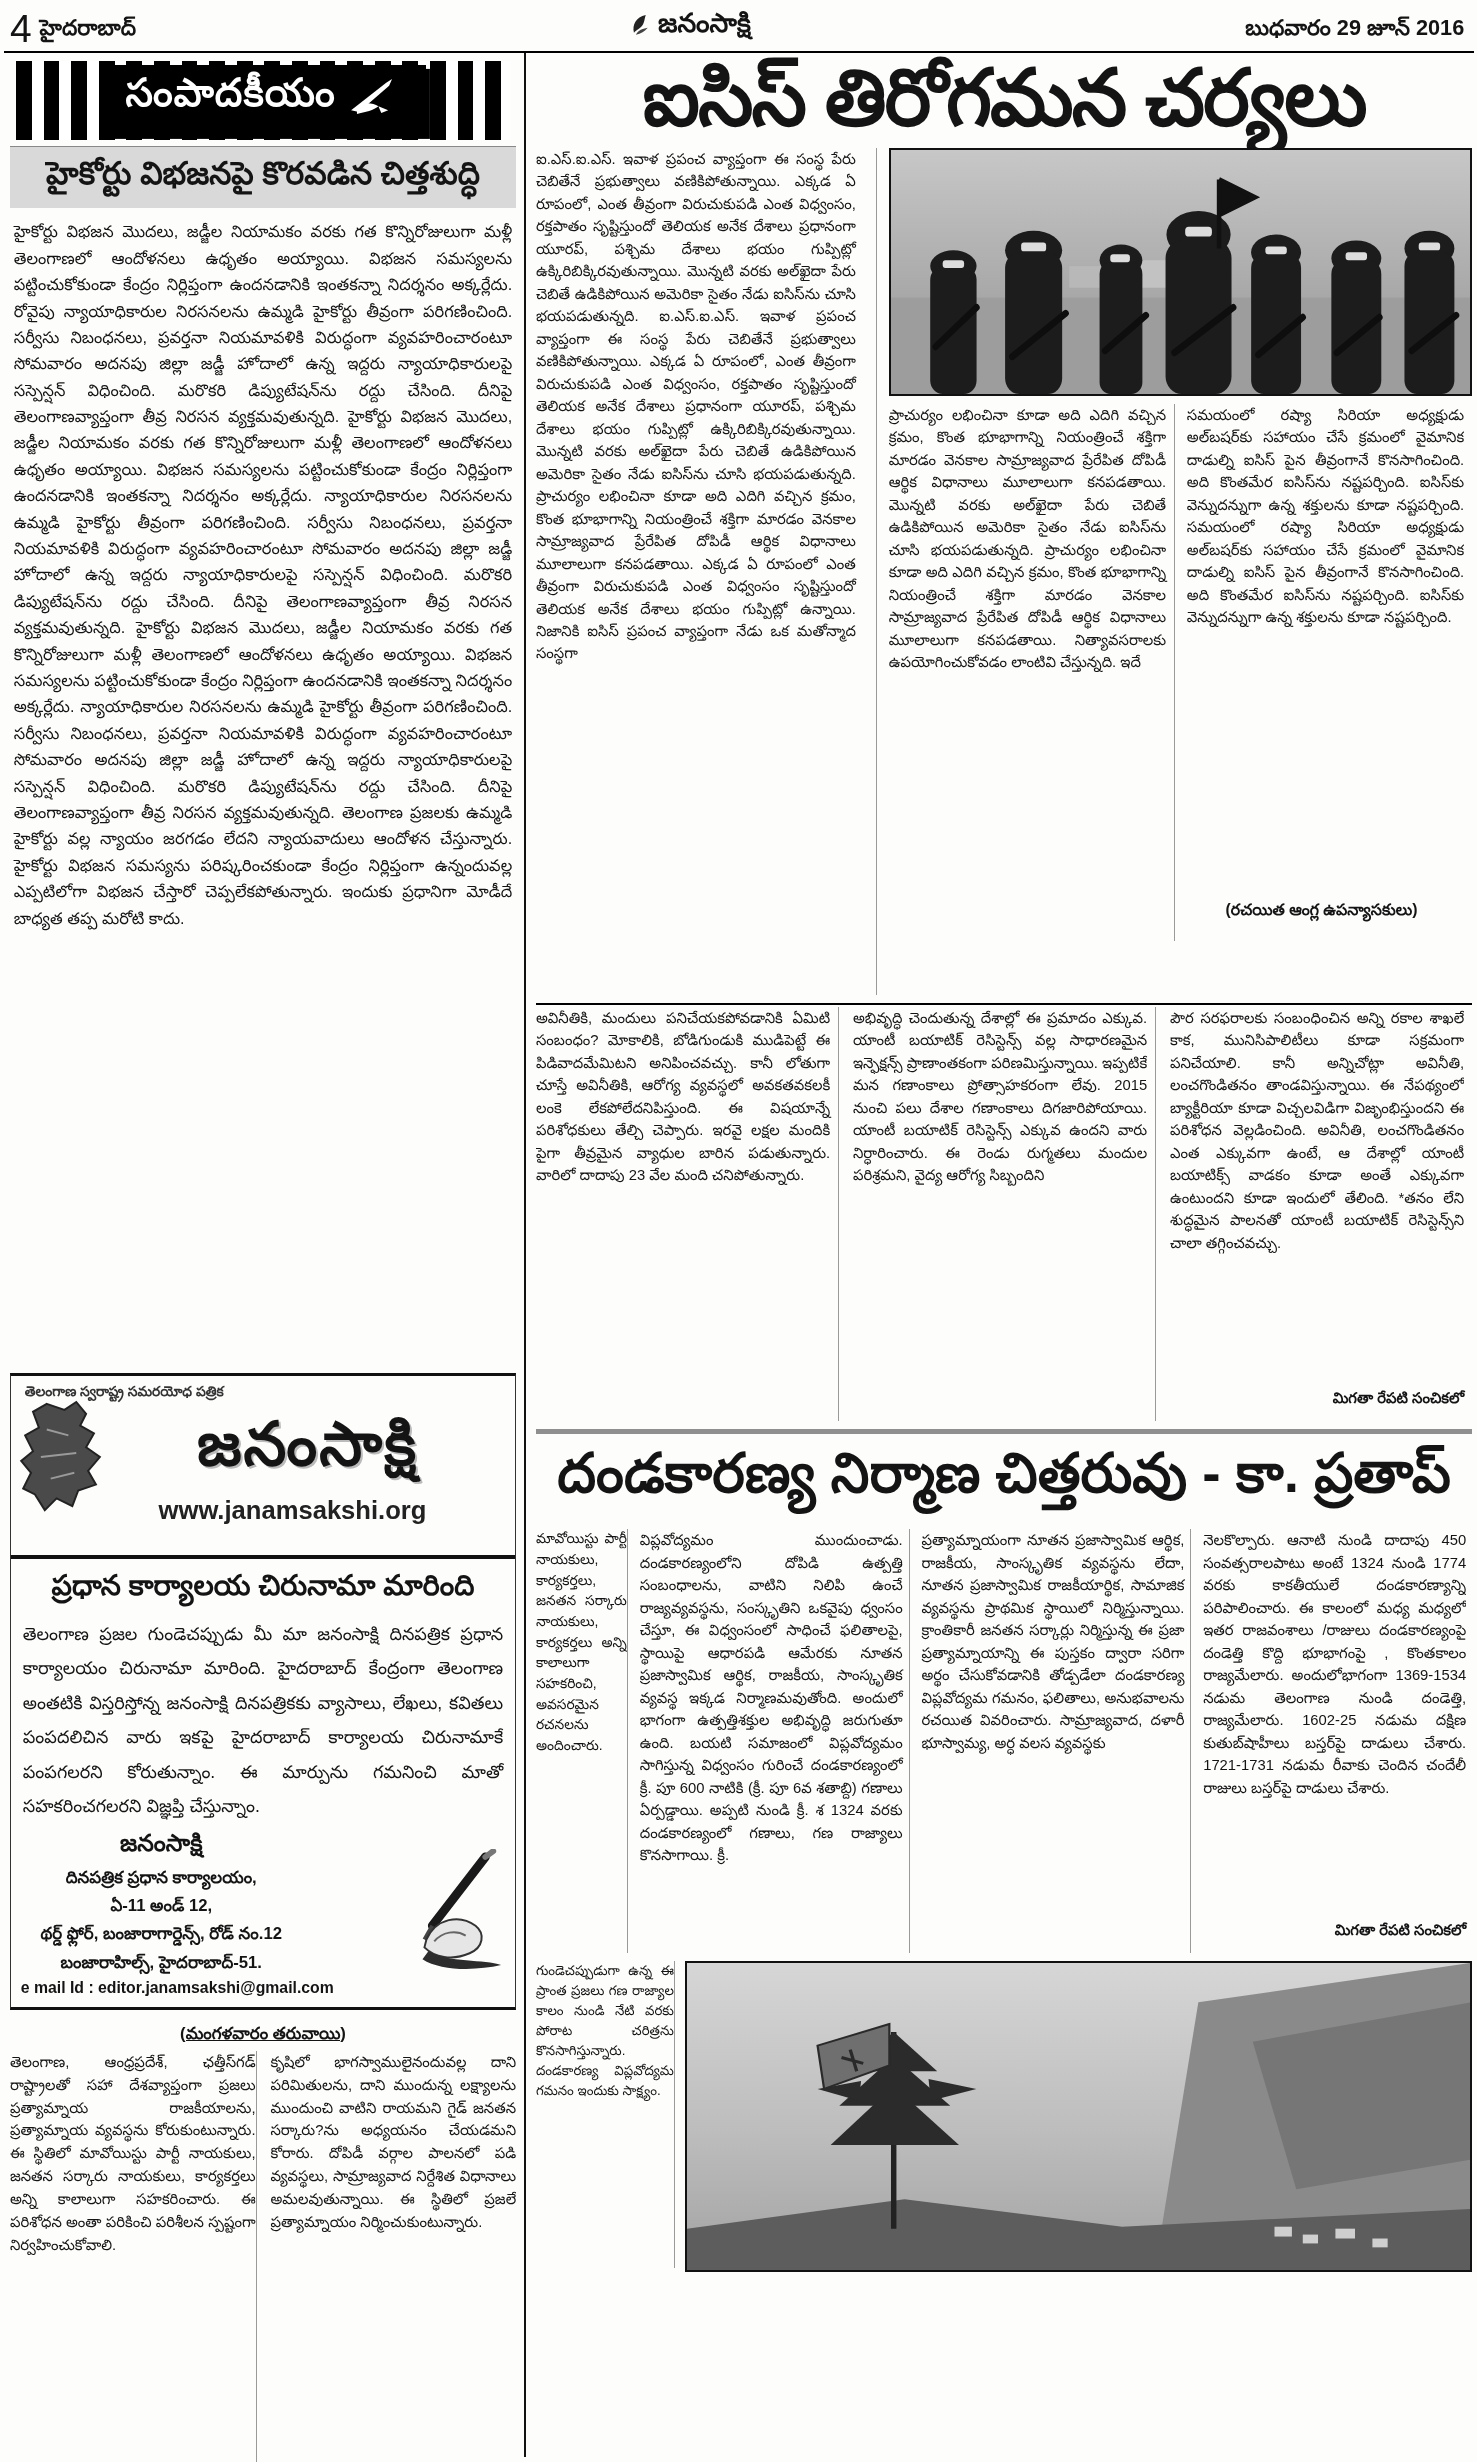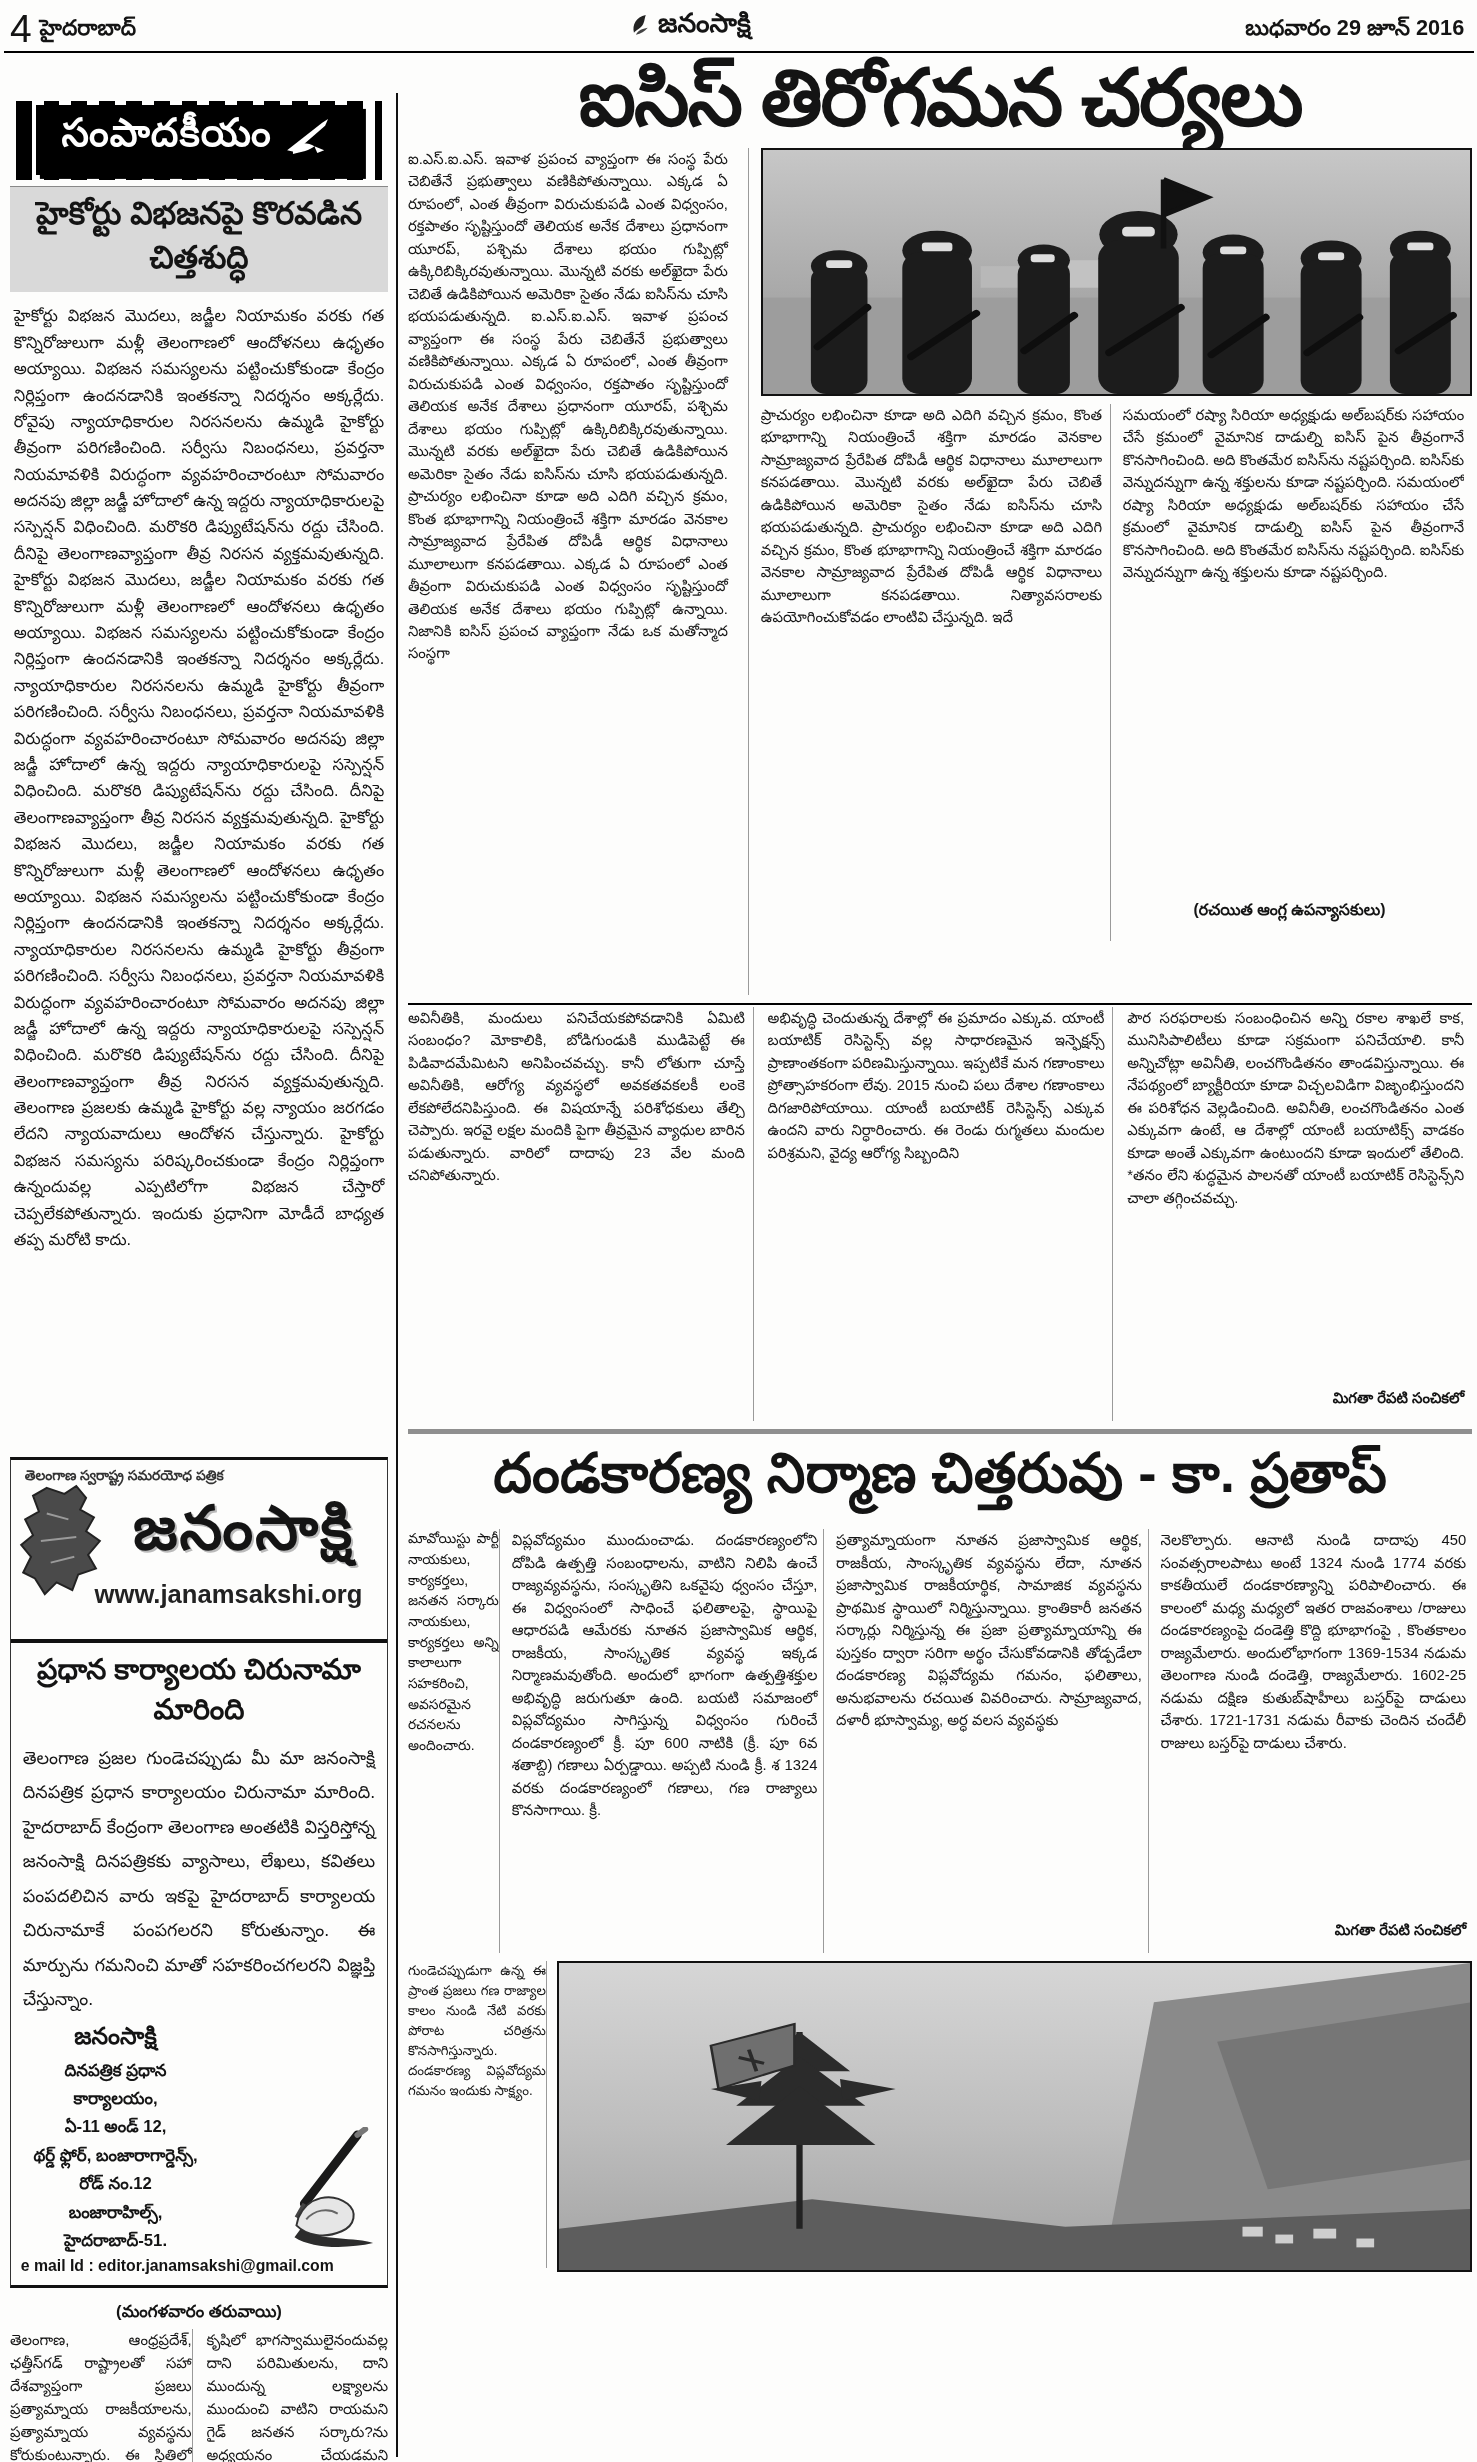--- a/index.html
+++ b/index.html
@@ -14,22 +14,22 @@
     padding:13.8px 13.8px 5.9px 9.9px; height:51px; box-sizing:border-box;}
   .mh-left{display:flex; align-items:flex-end; gap:7.9px;}
   .page-number{font-size:39px; line-height:.85; font-weight:400;}
   .city-label{font-size:21.7px; font-weight:700;}
   .mh-center{display:flex; align-items:center; gap:5.9px;}
   .masthead-title{font-size:26.6px; font-weight:800;}
   .date-label{font-size:21.7px; font-weight:700;}
   .header-rule{height:2px; background:#000; margin:0 3.9px;}
   
   .content-row{display:flex; height:2404px;}
-  .left-rail{width:398px; box-sizing:border-box; padding:3.9px 7.9px 0 9.9px;
-    border-right:2px solid #111;margin-top:40px;}
+  .left-rail{width:526px; box-sizing:border-box; padding:3.9px 7.9px 0 9.9px;
+    border-right:2px solid #111;}
   .right-area{flex:1; box-sizing:border-box; padding:2px 5.9px 0 9.9px;}
   
   .editorial-banner{height:79px; margin:3.9px 5.9px 5.9px 5.9px;
     background:repeating-linear-gradient(90deg,#000 0 15.8px,#fff 15.8px 27.6px);
     display:flex; align-items:center; justify-content:center;}
   .banner-box{background:#000; color:#fff; padding:5.9px 25.6px 9.9px 25.6px;
     display:flex; align-items:center; gap:13.8px; box-shadow:3.9px 3.9px 0 #000;}
   .banner-title{font-size:39px; font-weight:800; letter-spacing:1px;}
   .editorial-headline{background:#d9d9d9; text-align:center; font-weight:800;
     font-size:31.5px; padding:7.9px 3.9px 9.9px 3.9px; margin:2px 0 7.9px 0; border-top:1px solid #888;}
@@ -49,21 +49,21 @@
   .notice-title{font-size:28.6px; font-weight:800; text-align:center; margin:9.9px 0 7.9px 0;}
   .notice-body{font-size:17.7px; line-height:1.95; text-align:justify; padding:0 2px;}
   .addr-row{display:flex; margin-top:5.9px;}
   .addr-block{width:58%; text-align:center;}
   .addr-name{font-size:23.6px; font-weight:700; margin-bottom:2px;}
   .addr-line{font-size:16.7px; font-weight:700; line-height:1.7;}
   .hand-wrap{flex:1; display:flex; align-items:flex-end; justify-content:flex-end;}
   .email-line{font-size:15.8px; font-weight:700; margin:2px 0 3.9px 0;}
   
   .continued-section{padding-top:5.9px;}
-  .continued-label{text-align:center; font-weight:800; font-size:16.7px; margin-bottom:3.9px;}
+  .continued-label{text-align:center; font-weight:800; font-size:16.7px; margin-bottom:3.9px;text-decoration:underline;}
   .cont-cols{display:flex; gap:13.8px;}
   .cont-col{flex:1; font-size:14.8px; line-height:1.55; text-align:justify;
     height:424px; overflow:hidden;}
   .art-col{font-size:14.8px; line-height:1.52; text-align:justify; overflow:hidden;}
   .vline{border-right:1px solid #9a9a9a;}
   .tail-bold{font-weight:800; text-align:right; margin-top:3.9px; font-size:14.8px;}
   
   .a1-headline{font-size:79px; font-weight:800; text-align:center; line-height:1.05;
     letter-spacing:-2px; margin:2px 0 7.9px 0;}
   .a1-row{display:flex; gap:11.8px;}

